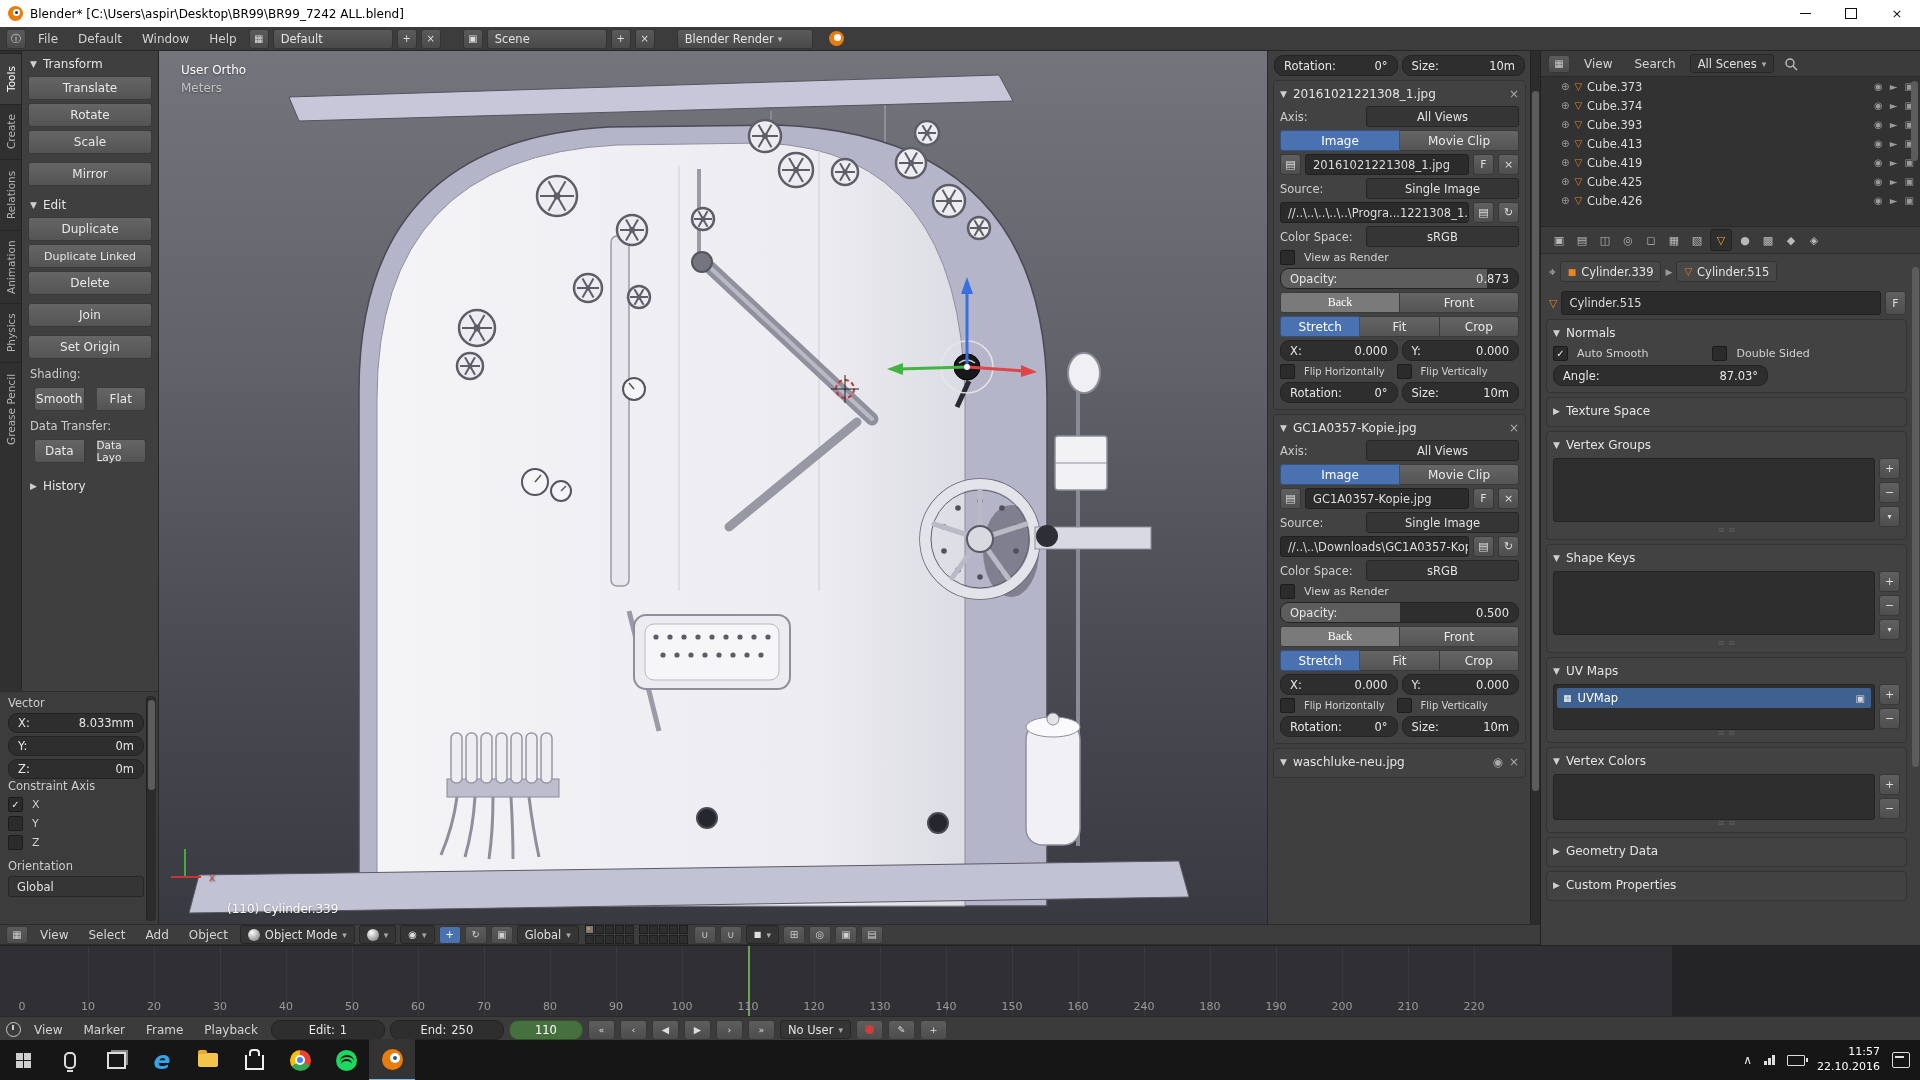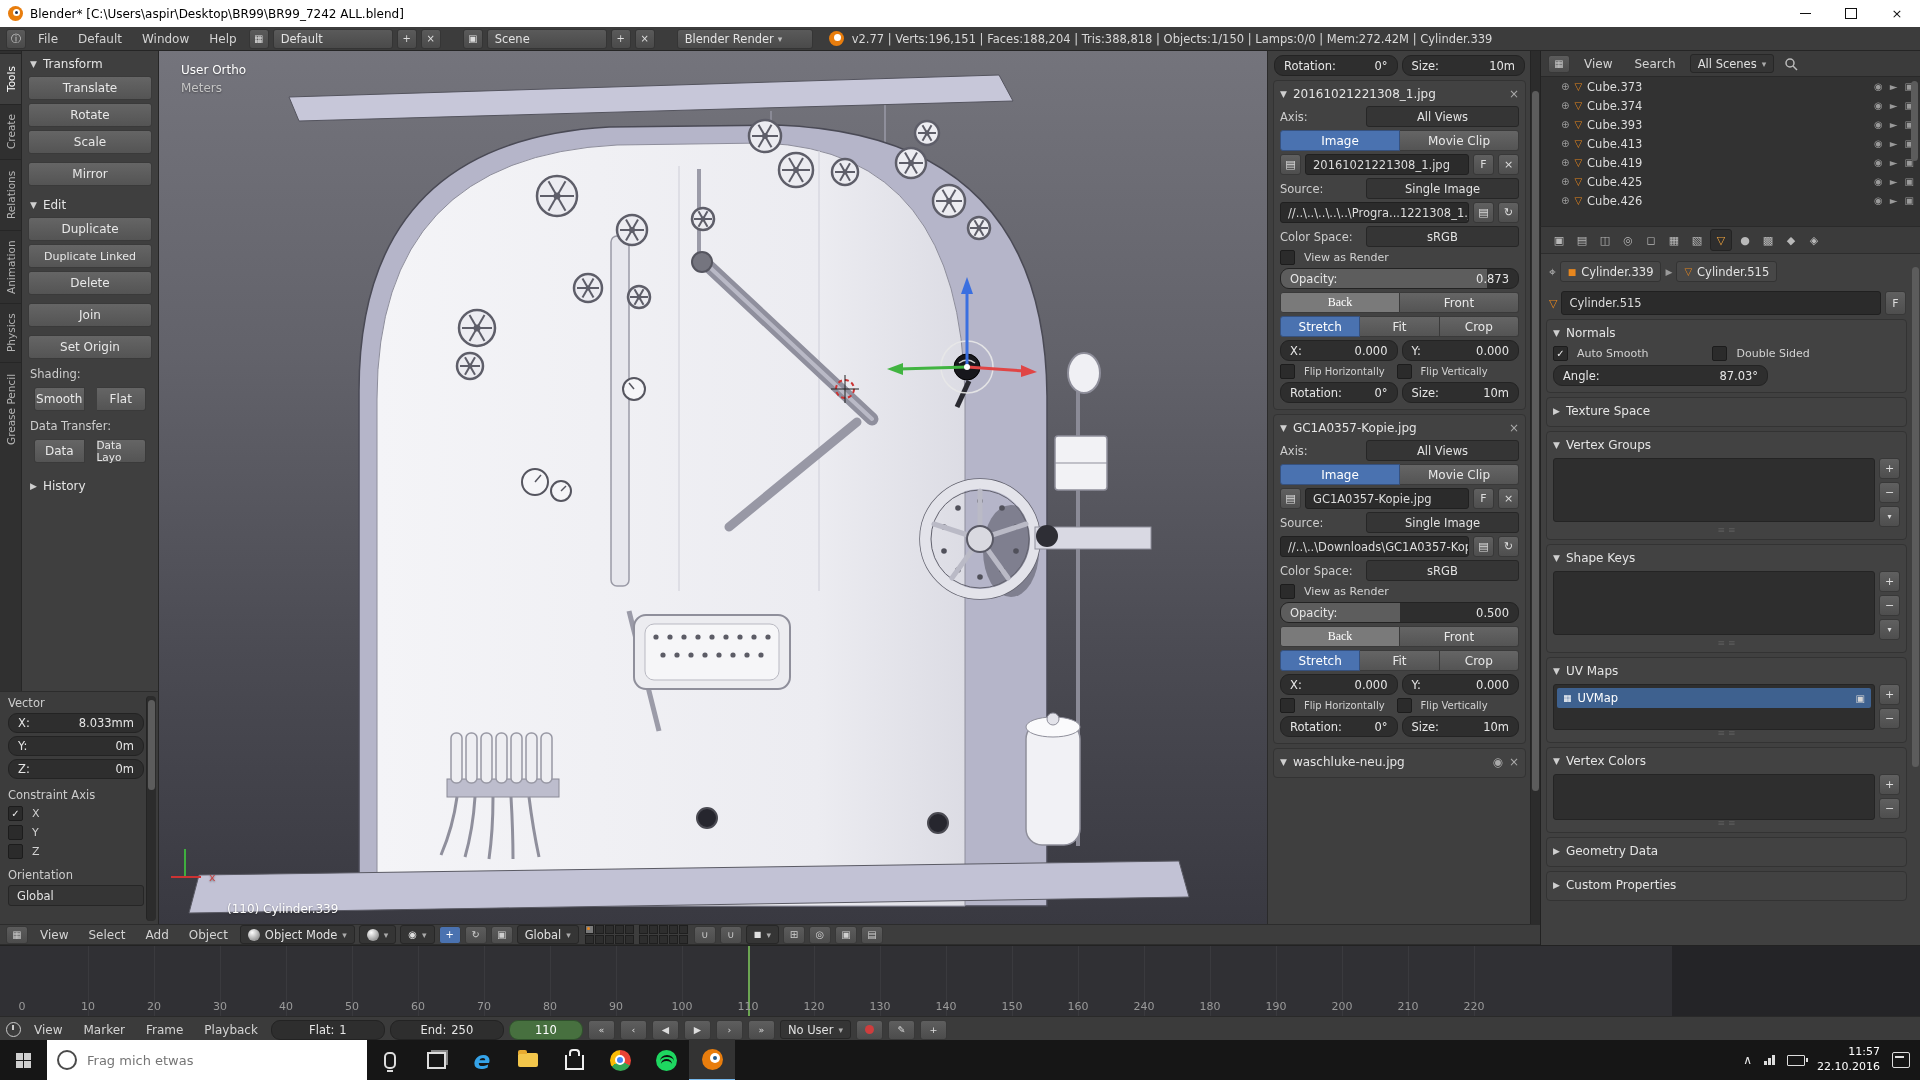--- a/index.html
+++ b/index.html
@@ -182,21 +182,20 @@
         <span>Scene</span>
       </span>
     <span class="sqbtn">+</span>
     <span class="sqbtn">×</span>
     <span style="width:14px"></span>
     <span class="wbtn" style="width:120px">
         <span>Blender Render</span>
         <span class="mini">▾</span>
       </span>
     <span class="blenderlogo"></span>
-    <span class="stats">v2.77 | Verts:196,151 | Faces:188,204 | Tris:388,818 | Objects:1/150 | Lamps:0/0 | Mem:272.42M | Cylinder.339</span>
   </div>
 
   <div id="tooltabs" class="r">
     <div class="vtab active" style="height:50px">Tools</div>
     <div class="vtab" style="height:54px">Create</div>
     <div class="vtab" style="height:70px">Relations</div>
     <div class="vtab" style="height:72px">Animation</div>
     <div class="vtab" style="height:58px">Physics</div>
     <div class="vtab" style="height:92px">Grease Pencil</div>
   </div>
@@ -242,21 +241,21 @@
         <span>8.033mm</span>
       </div>
     <div class="slider">
         <span>Y:</span>
         <span>0m</span>
       </div>
     <div class="slider">
         <span>Z:</span>
         <span>0m</span>
       </div>
-    <div class="lbl" style="margin-top:9px">Constraint Axis</div>
+    <div class="lbl" style="margin-top:0">Constraint Axis</div>
     <div class="row">
         <span class="chk">✓</span>
         <span class="clabel">X</span>
       </div>
     <div class="row">
         <span class="chk"></span>
         <span class="clabel">Y</span>
       </div>
     <div class="row">
         <span class="chk"></span>
@@ -1095,21 +1094,21 @@
       <span class="tick" style="left:1408px">210</span>
       <span class="tick" style="left:1474px">220</span>
     </div>
     <div id="tlheader">
       <span class="clockic"></span>
       <span class="menu-txt">View</span>
       <span class="menu-txt">Marker</span>
       <span class="menu-txt">Frame</span>
       <span class="menu-txt">Playback</span>
       <div class="tfield" style="width:92px">
-          <span>Flat:</span>
+          <span>Edit:</span>
           <span>1</span>
         </div>
       <div class="tfield" style="width:92px">
           <span>End:</span>
           <span>250</span>
         </div>
       <div class="tframe">
           <span>110</span>
         </div>
       <span class="tbtn">«</span>
@@ -1130,24 +1129,20 @@
     </div>
   </div>
 
   <div id="taskbar" class="r">
     <span class="winlogo">
         <i></i>
         <i></i>
         <i></i>
         <i></i>
       </span>
-    <div id="searchbox">
-      <span class="ring"></span>
-      <input type="text" placeholder="Frag mich etwas" style="">
-    </div>
     <div class="tbicon">
         <span class="micbody"></span>
       </div>
     <div class="tbicon">
         <span class="tview"></span>
       </div>
     <div class="tbicon">
         <span class="edge">e</span>
       </div>
     <div class="tbicon">

